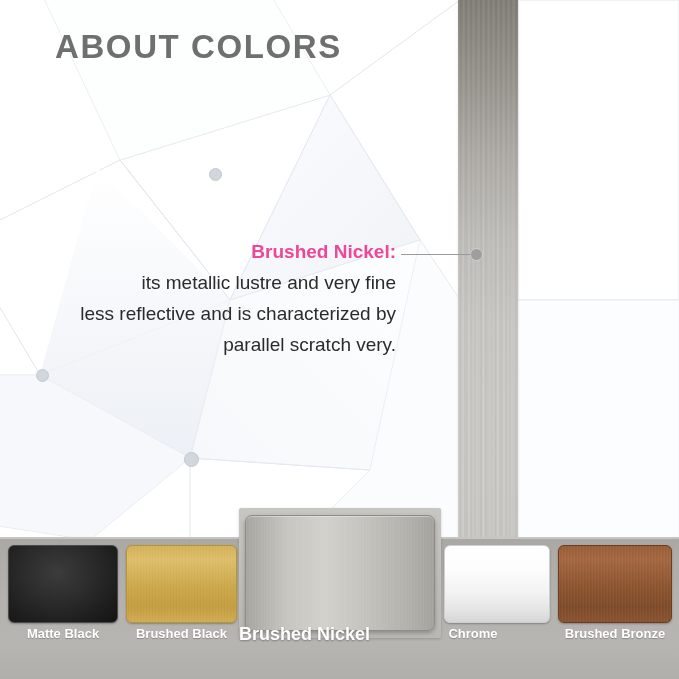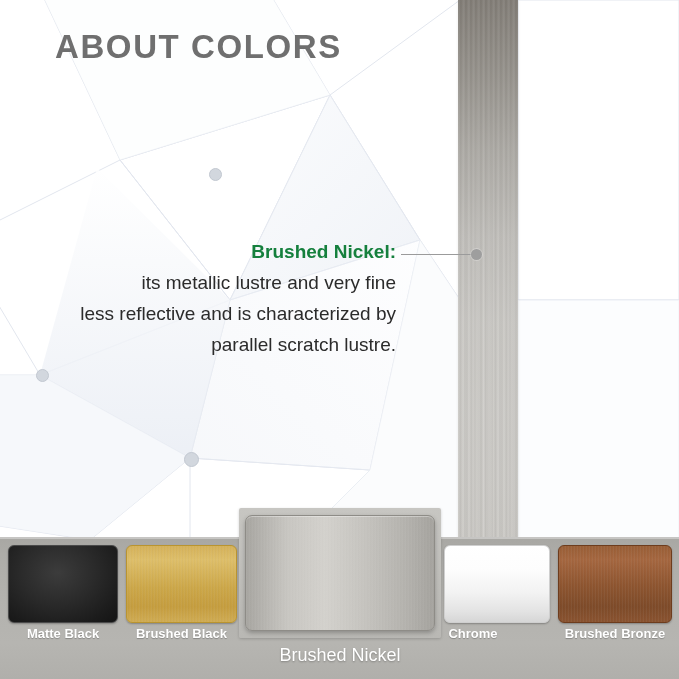--- a/index.html
+++ b/index.html
@@ -71,21 +71,21 @@
     position:absolute;
     left:0px;top:236px;
     width:400px;
     text-align:right;
     line-height:31px;
   }
   .callout .label{
     display:block;
     font-size:19px;
     font-weight:bold;
-    color:#15803d;
+    color:#ec4899;
     padding-right:4px;
   }
   .callout .body-line{
     display:block;
     font-size:19px;
     color:#2b2b2b;
     padding-right:4px;
   }
   .leader-line{
     position:absolute;
@@ -195,25 +195,25 @@
     text-shadow:0 1px 1px rgba(0,0,0,0.25);
     white-space:nowrap;
   }
   .lbl-black {left:8px;  top:626px; width:110px;}
   .lbl-gold  {left:126px;top:626px; width:111px;}
   .lbl-chrome{left:420px;top:626px; width:106px;}
   .lbl-bronze{left:558px;top:626px; width:114px;}
 
   .sw-label-main{
     position:absolute;
-    left:239px;top:645px;width:202px;
+    left:239px;top:624px;width:202px;
     color:#ffffff;
     font-size:18px;
-    font-weight:normal;
-    text-align:center;
+    font-weight:bold;
+    text-align:left;
     text-shadow:0 1px 2px rgba(0,0,0,0.28);
     white-space:nowrap;
   }
 </style>
 </head>
 <body>
 
 <div id="stage">
 
   <svg class="bg-poly" viewBox="0 0 679 679" preserveAspectRatio="none">
@@ -265,21 +265,21 @@
   <div class="heading">ABOUT COLORS</div>
 
   <div class="nickel-strip">
     <div class="grain"></div>
   </div>
 
   <div class="callout">
     <span class="label">Brushed Nickel:</span>
     <span class="body-line">its metallic lustre and very fine</span>
     <span class="body-line">less reflective and is characterized by</span>
-    <span class="body-line">parallel scratch lustre.</span>
+    <span class="body-line">parallel scratch very.</span>
   </div>
   <div class="leader-line"></div>
   <div class="leader-dot"></div>
 
   <div class="band"></div>
   <div class="band-top-edge"></div>
 
   <div class="hl-panel"></div>
 
   <div class="swatch sw-black"></div>

